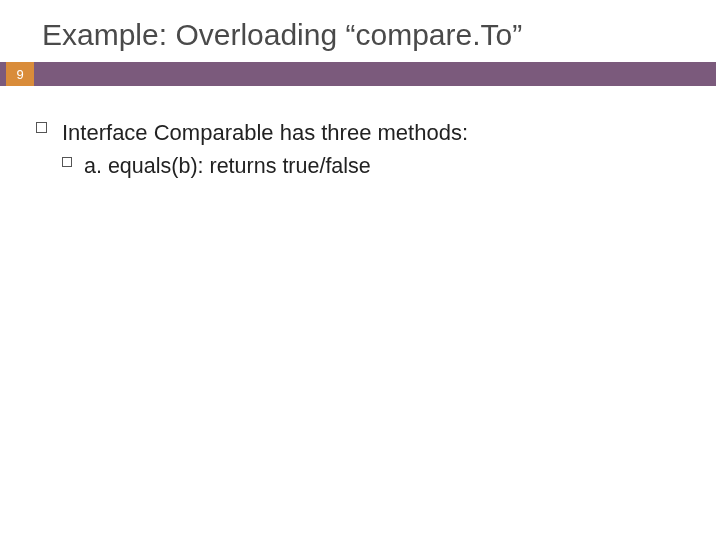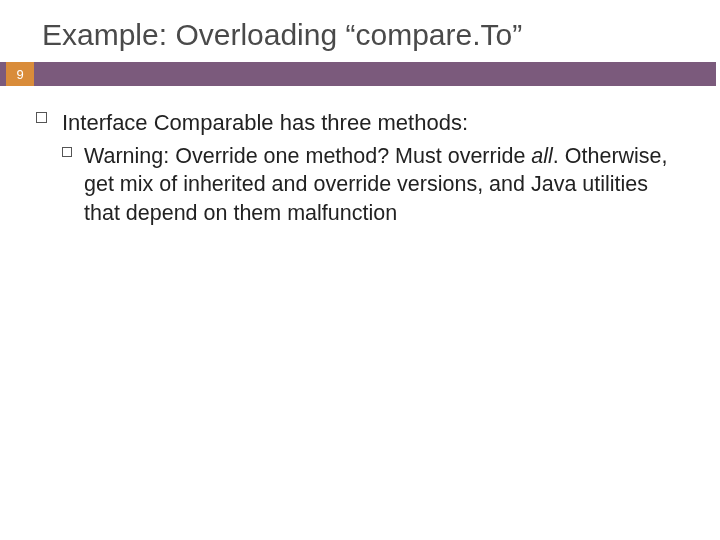--- a/index.html
+++ b/index.html
@@ -36,20 +36,21 @@
     background: #d98c3a;
     color: #fff;
     font-size: 13px;
     display: flex;
     align-items: center;
     justify-content: center;
     margin-left: 6px;
   }
   .content {
     padding: 22px 46px 0 62px;
+    margin-top: 10px;
   }
   .lvl1 {
     position: relative;
     font-size: 22px;
     line-height: 1.35;
     color: #222;
   }
   .lvl1-bullet {
     position: absolute;
     left: -26px;
@@ -91,25 +92,25 @@
     <div class="page-badge">9</div>
   </div>
 
   <div class="content">
     <div class="lvl1">
       <span class="lvl1-bullet"></span>
       <span>Interface Comparable has three methods:</span>
 
       <div class="lvl2-list">
 
+        <div class="lvl2">
+          <span class="lvl2-bullet"></span>
+          <span>a. equals(b):</span><span> returns true/false</span>
+        </div>
 
 
 
-        <div class="lvl2">
-          <span class="lvl2-bullet"></span>
-          <span>Warning:</span><span> Override one method? Must override </span><span class="italic">all</span><span>. Otherwise, get mix of inherited and override versions, and Java utilities that depend on them malfunction</span>
-        </div>
 
       </div>
     </div>
   </div>
 
 </div>
 
 </body></html>

